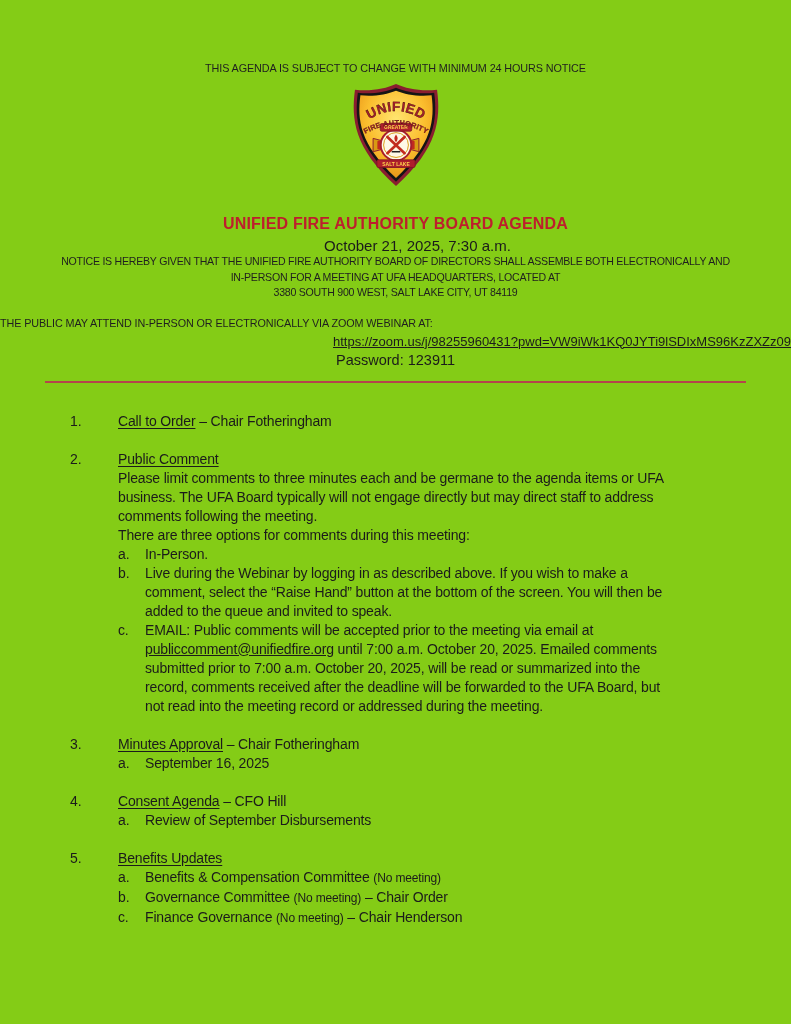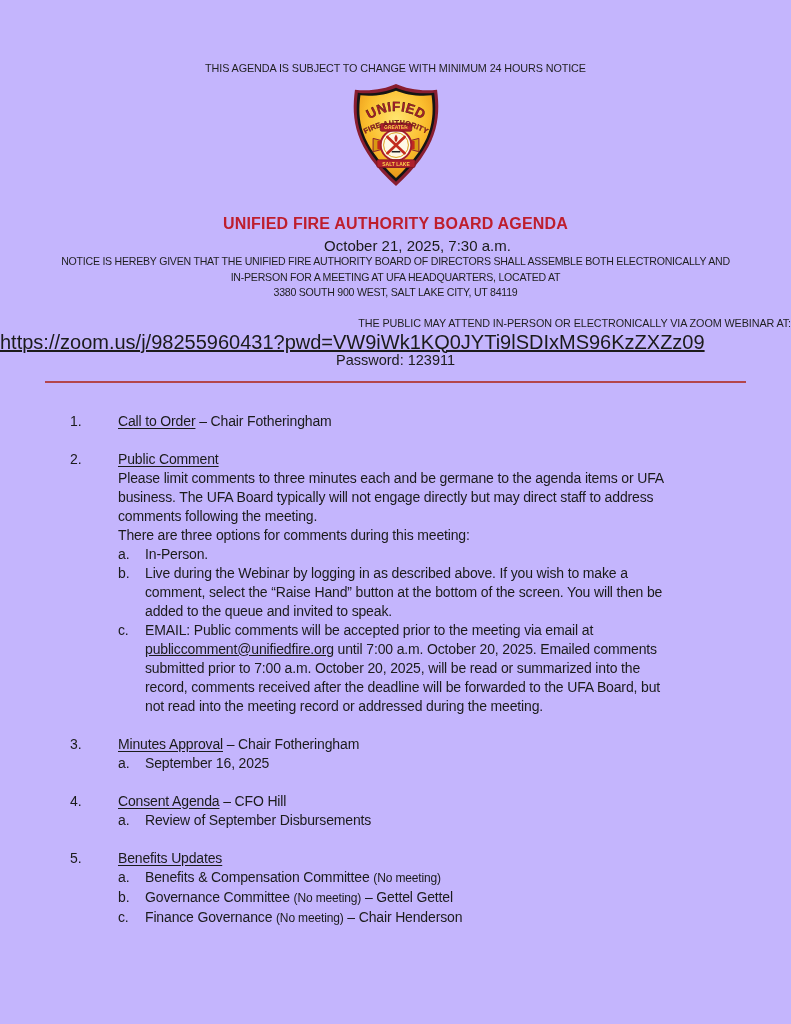--- a/index.html
+++ b/index.html
@@ -1,21 +1,21 @@
 <!DOCTYPE html>
 <html><head>
 <meta charset="utf-8">
 <style>
   html, body { margin: 0; padding: 0; background: #ffffff; }
   .page {
     position: relative;
     width: 791px;
     height: 1024px;
     margin: 0 auto;
-    background: #c4b5fd;
+    background: #84cc16;
     font-family: "Liberation Sans", sans-serif;
     color: #1b1b1b;
     overflow: hidden;
   }
   .top-notice {
     padding-top: 62px;
     text-align: center;
     font-size: 10.8px;
     letter-spacing: -0.1px;
     color: #1f1f1f;
@@ -42,30 +42,30 @@
   .assembly-notice {
     text-align: center;
     font-size: 10.6px;
     letter-spacing: -0.25px;
     line-height: 15.5px;
     white-space: pre-line;
     color: #1f1f1f;
   }
   .attend-line {
     margin-top: 15px;
-    text-align: right;
+    text-align: left;
     font-size: 10.8px;
     letter-spacing: -0.1px;
     line-height: 14px;
     color: #1f1f1f;
   }
   .zoom-link-line {
     margin-top: 3px;
-    text-align: left;
-    font-size: 20px;
+    text-align: right;
+    font-size: 13px;
     line-height: 18px;
   }
   .zoom-link-line a, .email-link {
     color: #1b1b1b;
     text-decoration: underline;
     cursor: pointer;
   }
   .password-line {
     text-align: center;
     font-size: 14.5px;
@@ -227,21 +227,21 @@
     <div class="item">
       <div class="num">5.</div>
       <div class="content">
         <div><span class="u">Benefits Updates</span></div>
         <div class="sub">
           <div class="sub-letter">a.</div>
           <div class="sub-text"><span>Benefits &amp; Compensation Committee </span><span class="note">(No meeting)</span><span></span></div>
         </div>
         <div class="sub">
           <div class="sub-letter">b.</div>
-          <div class="sub-text"><span>Governance Committee </span><span class="note">(No meeting)</span><span> – Gettel Gettel</span></div>
+          <div class="sub-text"><span>Governance Committee </span><span class="note">(No meeting)</span><span> – Chair Order</span></div>
         </div>
         <div class="sub">
           <div class="sub-letter">c.</div>
           <div class="sub-text"><span>Finance Governance </span><span class="note">(No meeting)</span><span> – Chair Henderson</span></div>
         </div>
       </div>
     </div>
 
   </div>
 </div>

